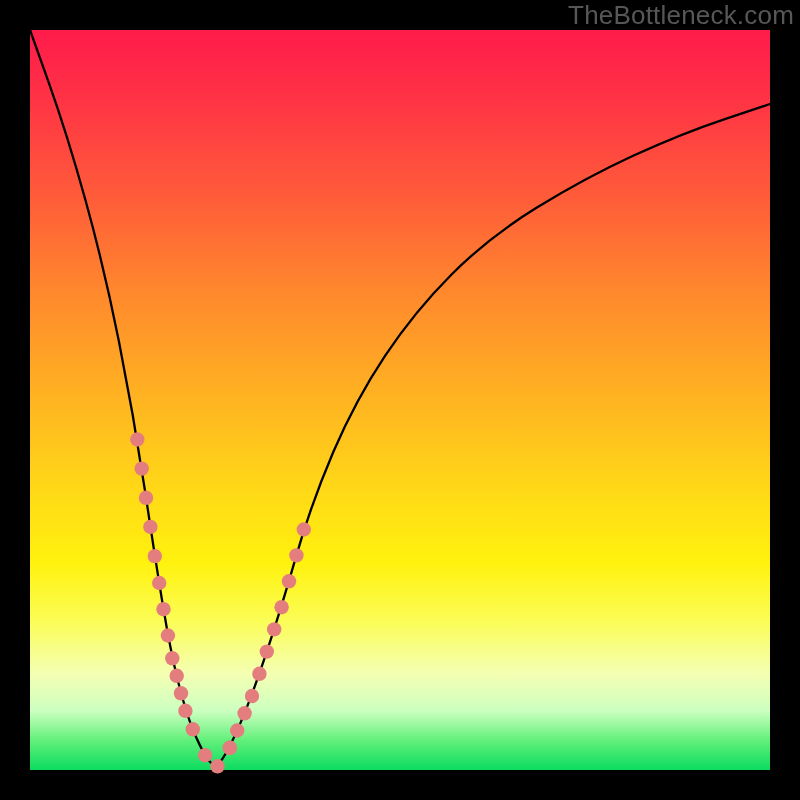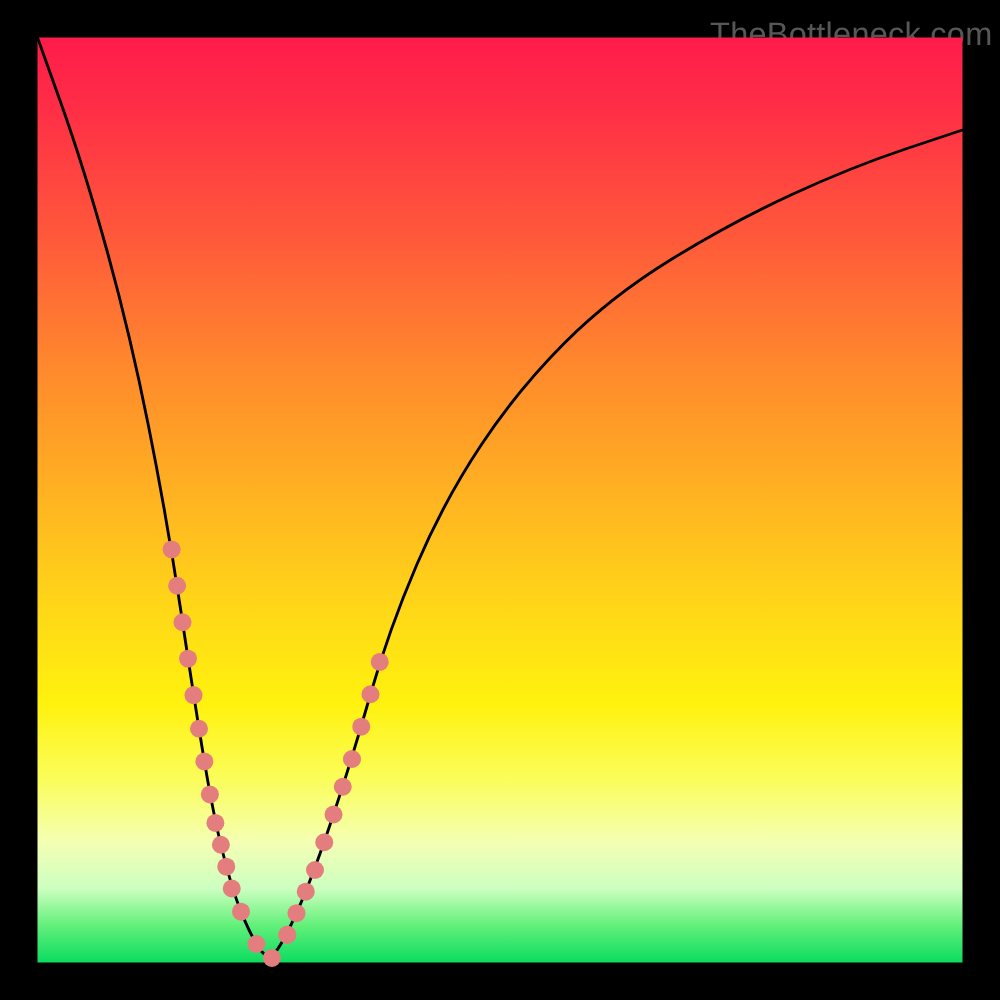--- a/index.html
+++ b/index.html
@@ -37,21 +37,21 @@
       #fbfd58 80%,
       #f4ffb3 87%,
       #ccffc0 92%,
       #62f07a 96%,
       #0bdc60 100%
     );
   }
   .watermark {
     position: absolute;
     right: 6px;
-    top: 12px;
+    top: 0;
     color: #575757;
     font-size: 26px;
     font-weight: 500;
     letter-spacing: 0.2px;
     user-select: none;
   }
   svg.curve {
     position: absolute;
     left: 0;
     top: 0;

